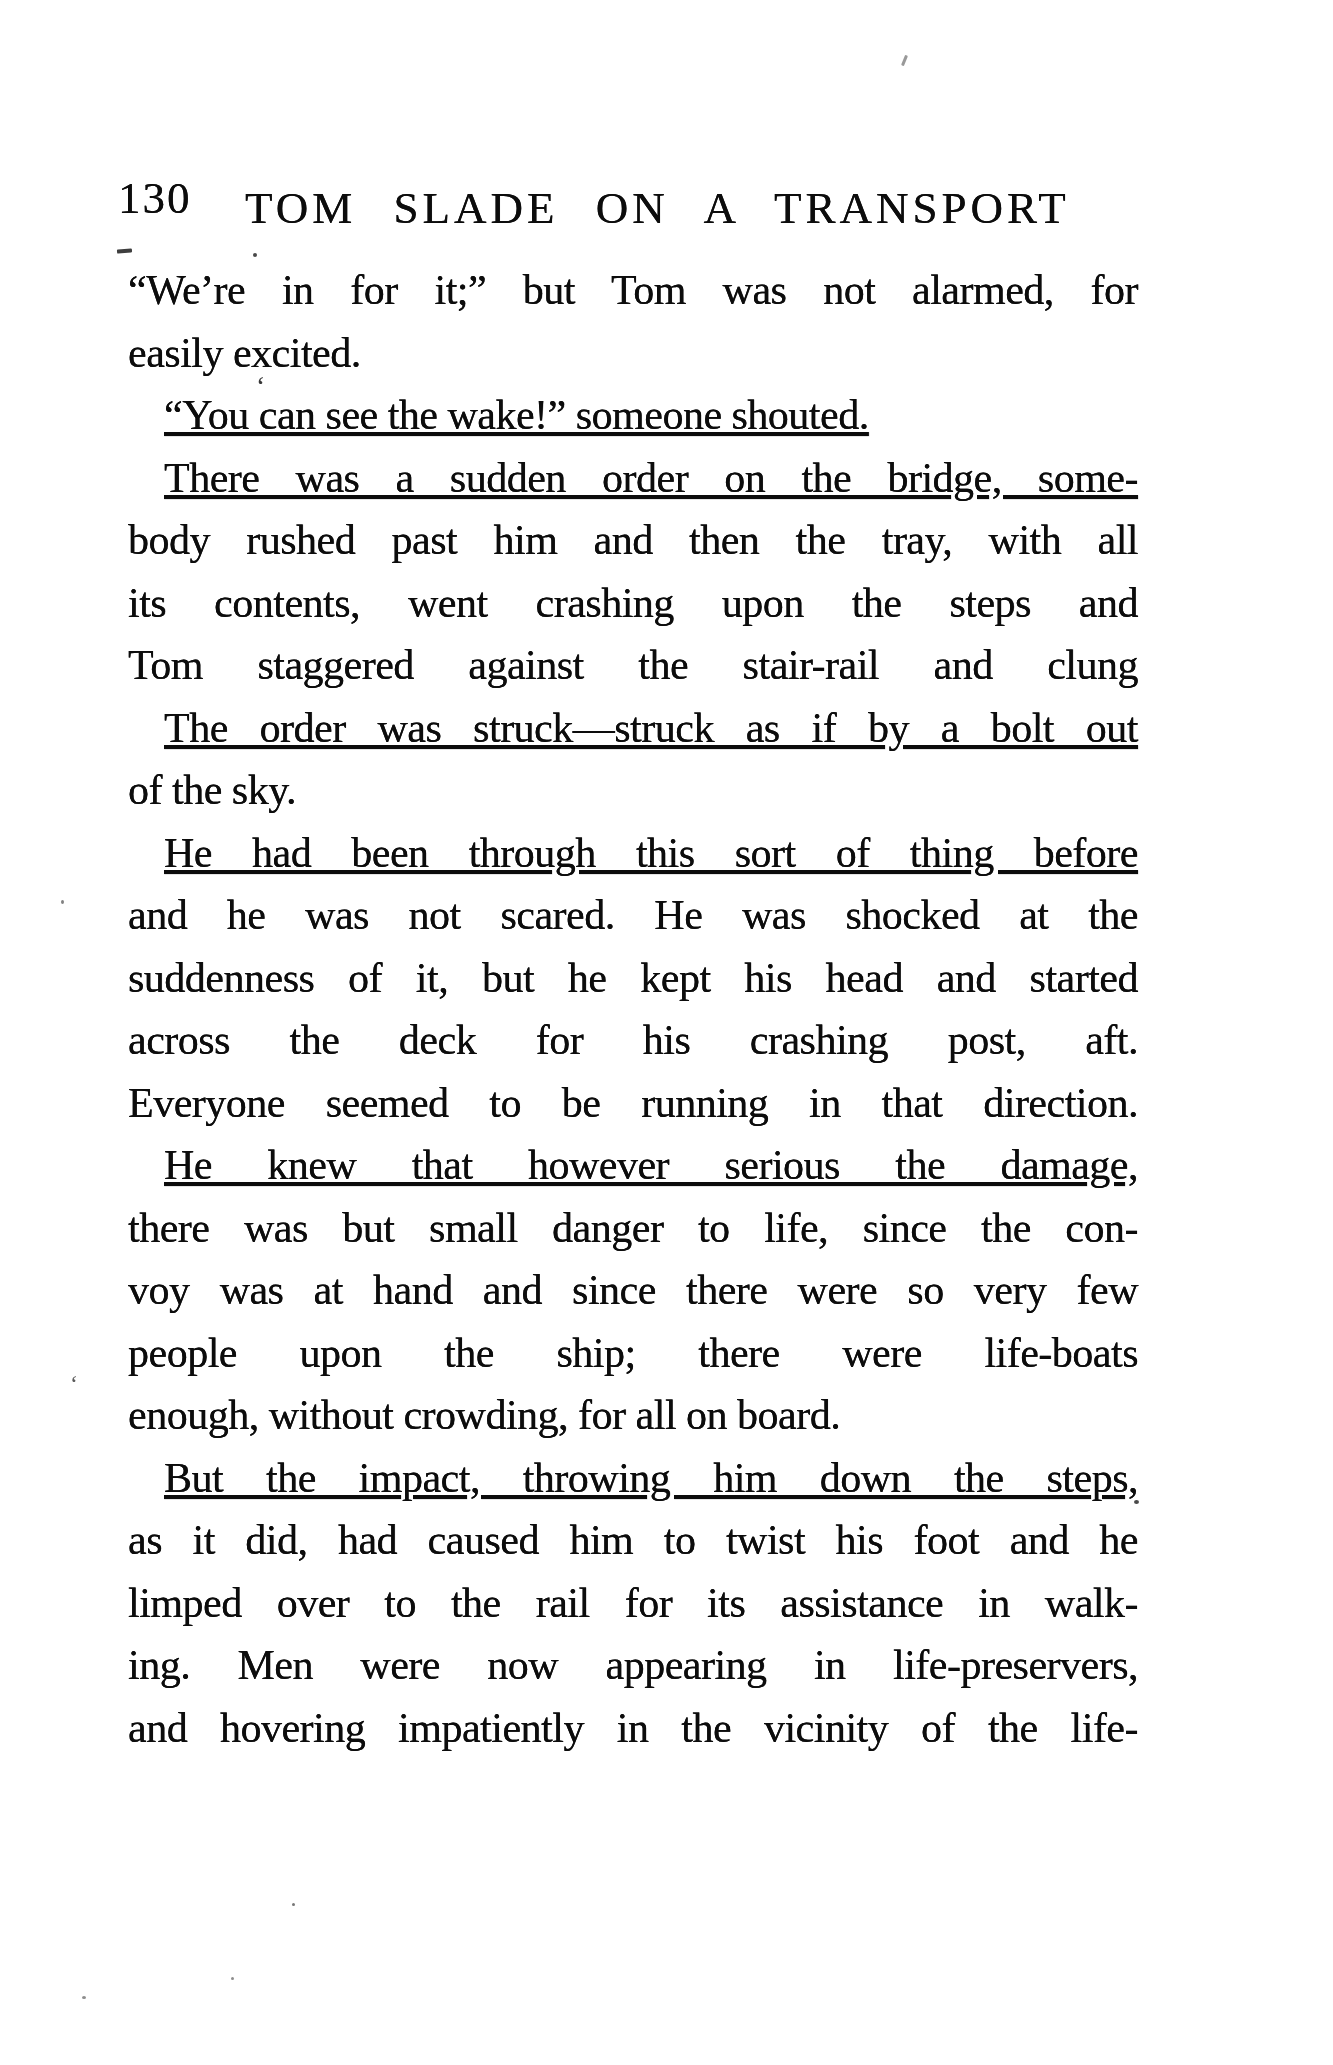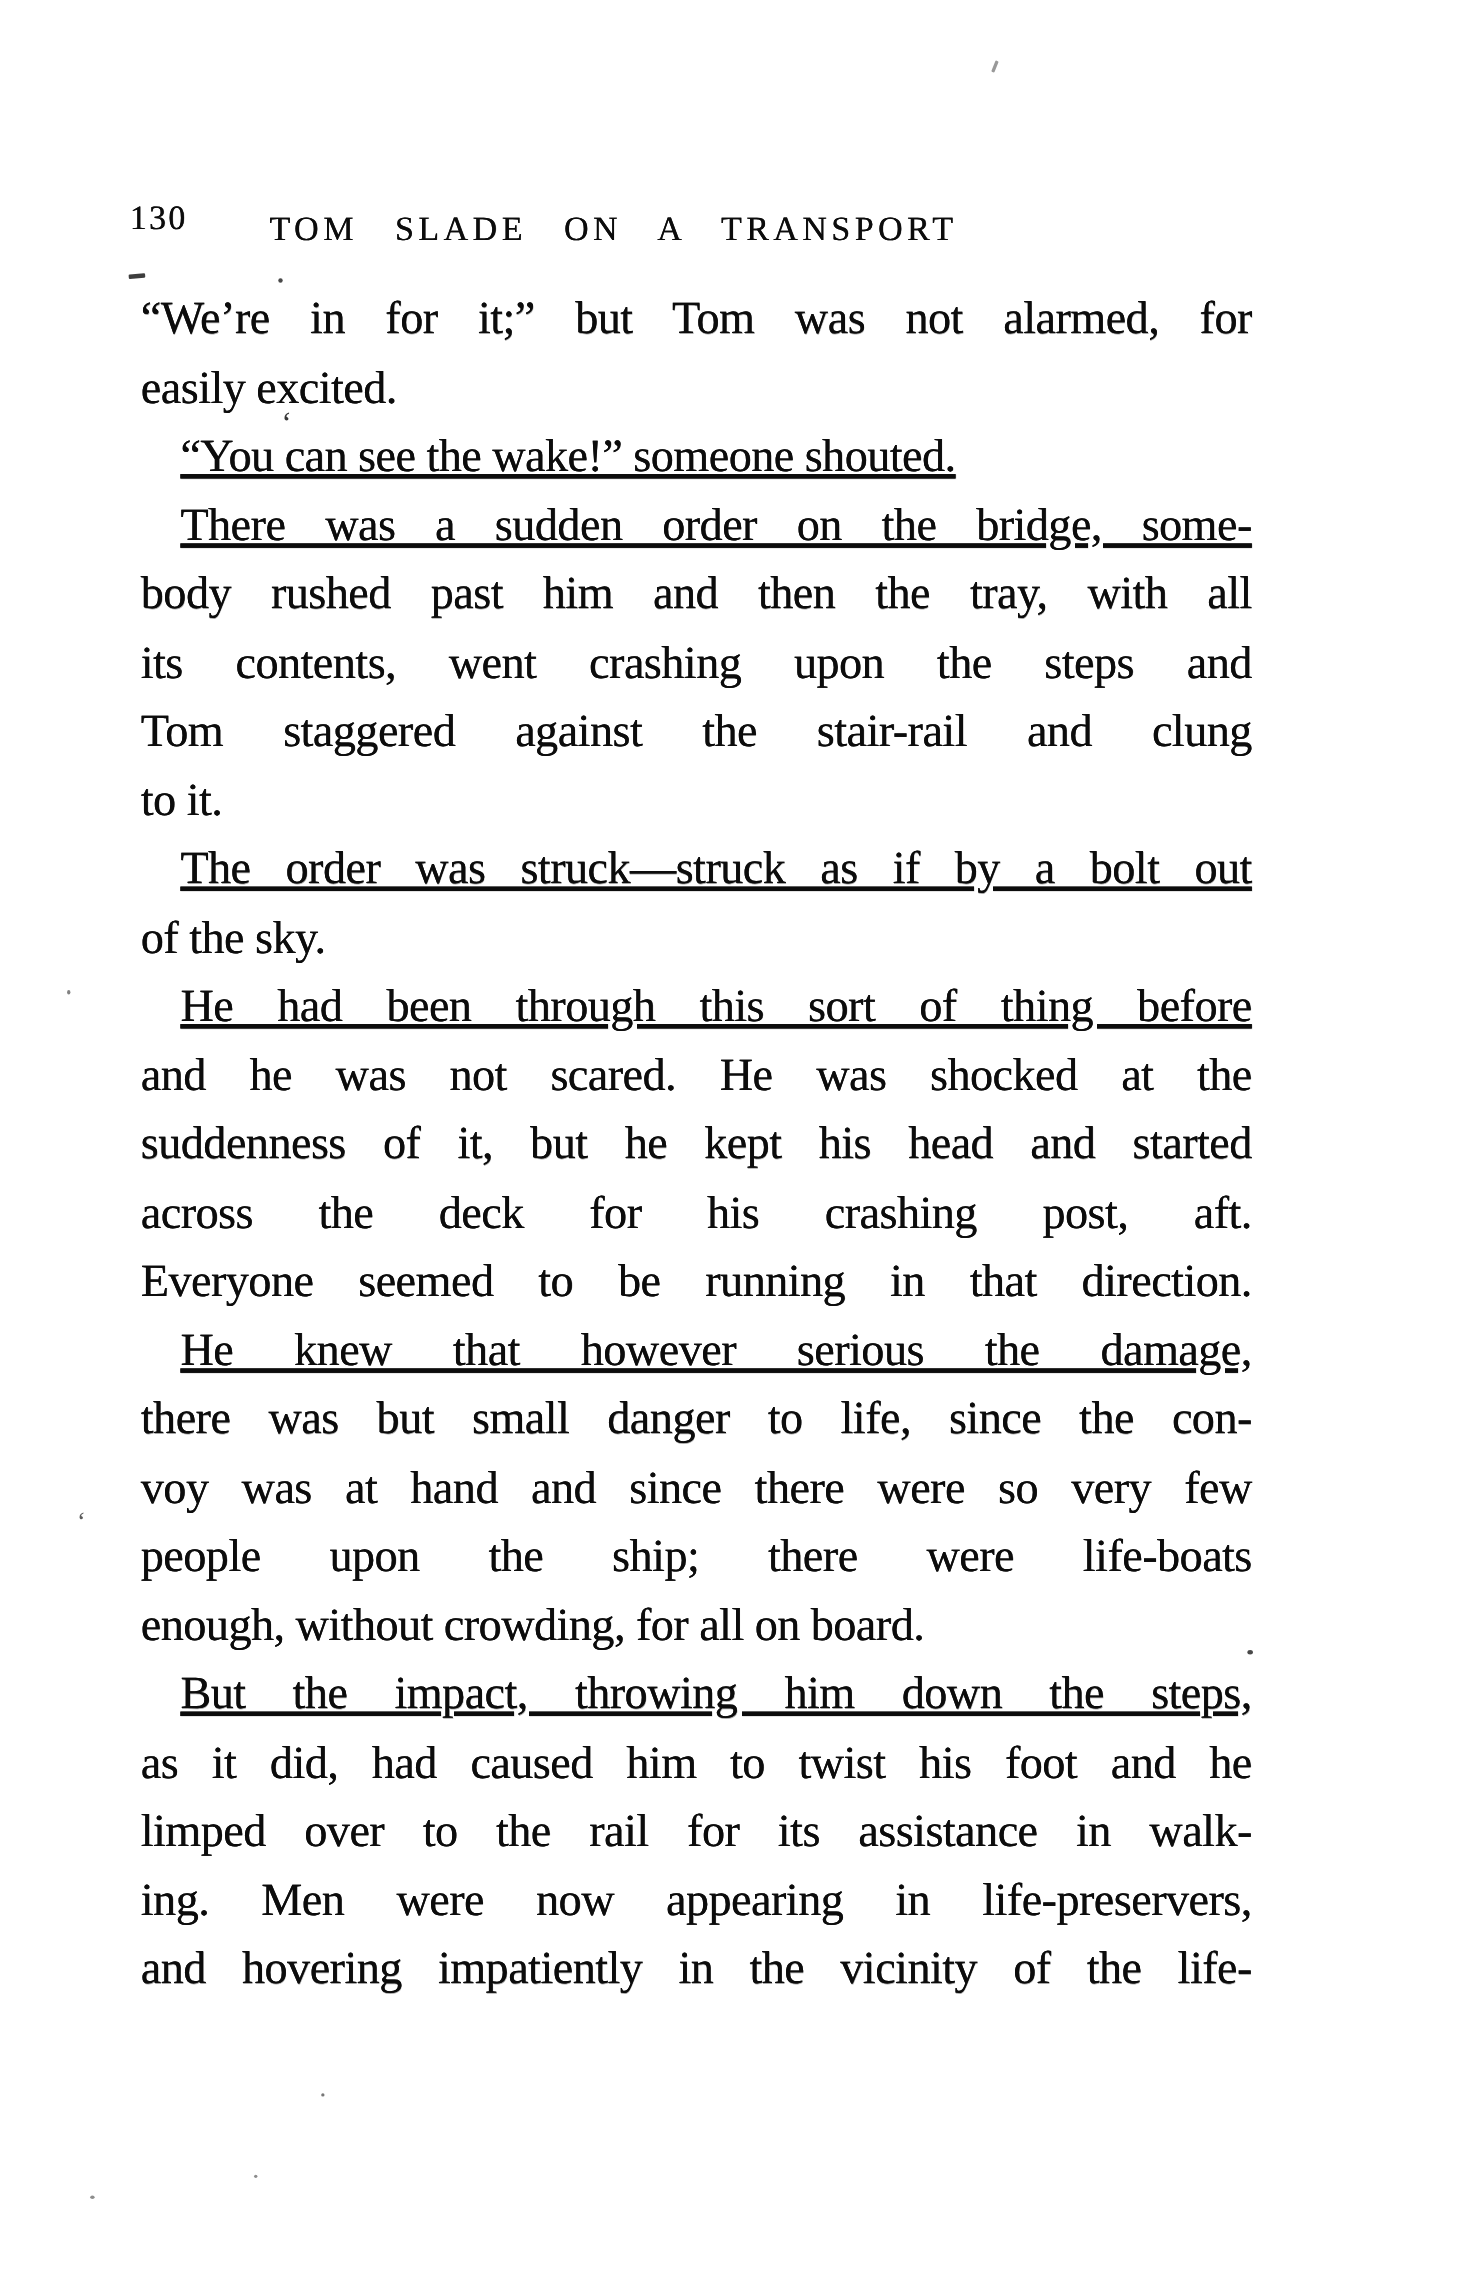--- a/index.html
+++ b/index.html
@@ -12,21 +12,21 @@
     font-family: "Liberation Serif", serif;
     color: #0c0c0c;
   }
   
   #header {
     position: absolute;
     left: 118px;
     top: 172px;
     width: 1012px;
     height: 52px;
-    font-size: 31px;
+    font-size: 45px;
     line-height: 52px;
     white-space: nowrap;
     text-shadow: 0 0 0.6px rgba(0,0,0,.85), 0.3px 0.3px 0 rgba(0,0,0,.3);
   }
   #page-number {
     position: absolute;
     left: 0;
     top: 0;
     letter-spacing: 2px;
   }
@@ -79,21 +79,20 @@
   </div>
 
   <div id="text-block">
       <div class="line just">“We’re in for it;” but Tom was not alarmed, for</div>
       <div class="line">easily excited.</div>
       <div class="line ind">“You can see the wake!” someone shouted.</div>
       <div class="line just ind">There was a sudden order on the bridge, some-</div>
       <div class="line just">body rushed past him and then the tray, with all</div>
       <div class="line just">its contents, went crashing upon the steps and</div>
       <div class="line just">Tom staggered against the stair-rail and clung</div>
-      <div class="line">to it.</div>
       <div class="line just ind">The order was struck—struck as if by a bolt out</div>
       <div class="line">of the sky.</div>
       <div class="line just ind">He had been through this sort of thing before</div>
       <div class="line just">and he was not scared. He was shocked at the</div>
       <div class="line just">suddenness of it, but he kept his head and started</div>
       <div class="line just">across the deck for his crashing post, aft.</div>
       <div class="line just">Everyone seemed to be running in that direction.</div>
       <div class="line just ind">He knew that however serious the damage,</div>
       <div class="line just">there was but small danger to life, since the con-</div>
       <div class="line just">voy was at hand and since there were so very few</div>

